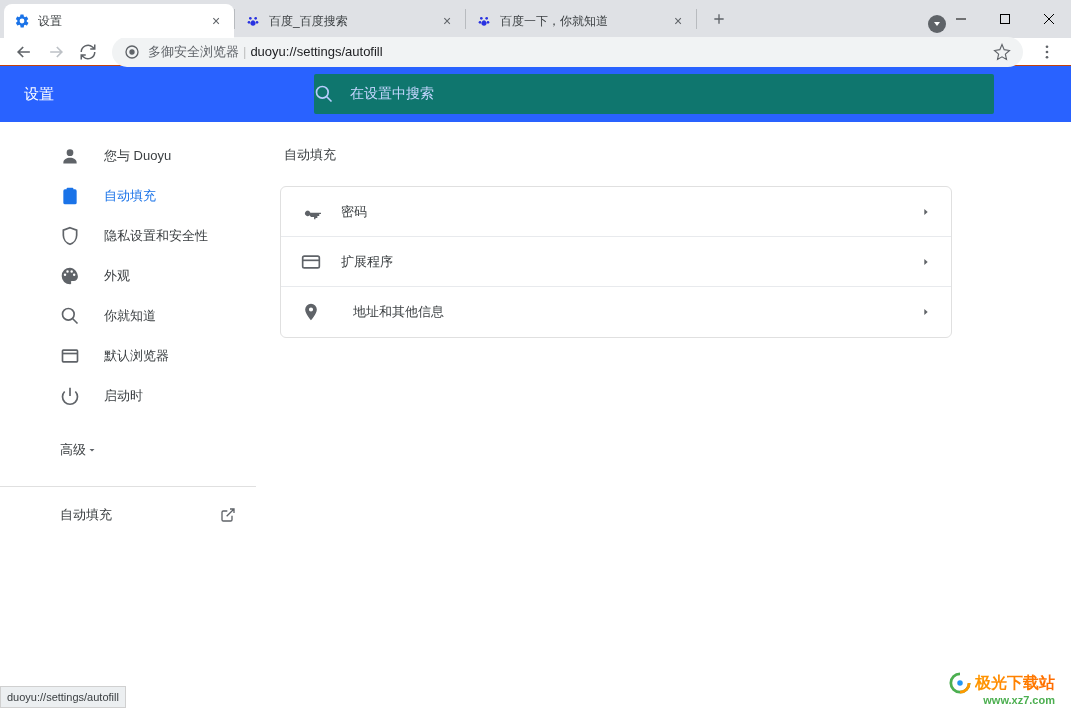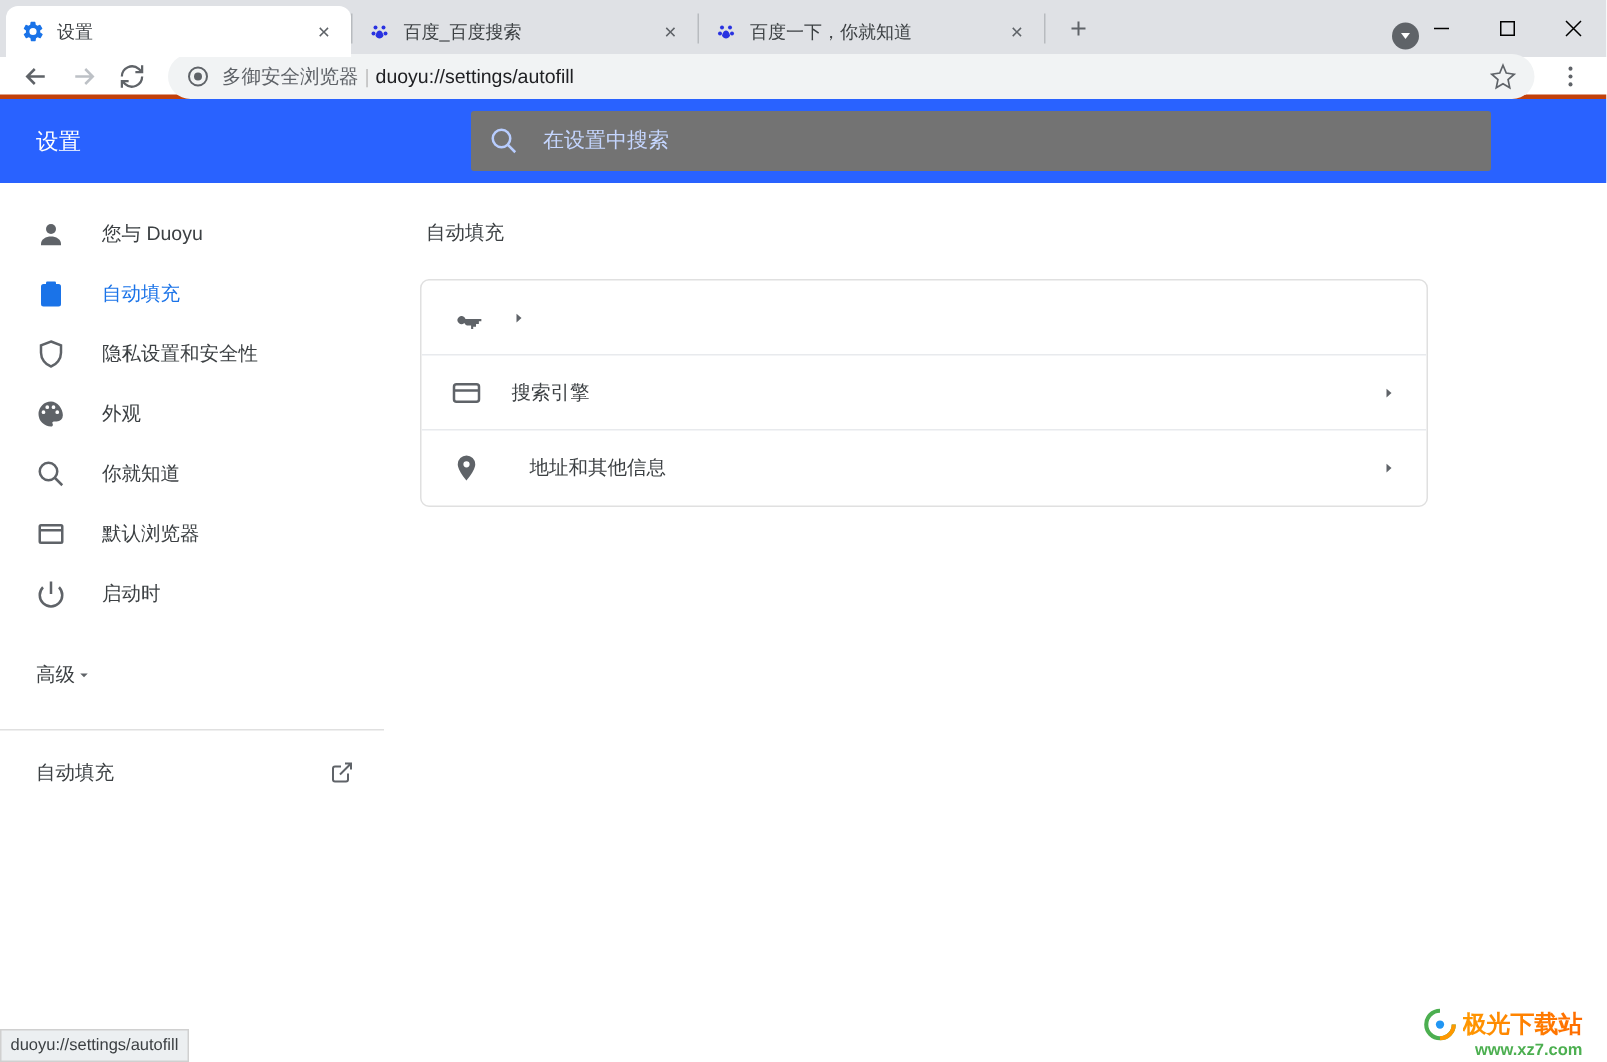--- a/index.html
+++ b/index.html
@@ -13,47 +13,47 @@
 .tab-strip { height: 38px; background: #dfe1e5; display: flex; align-items: flex-end; padding-left: 4px; }
 .tab { height: 34px; display: flex; align-items: center; padding: 0 10px; border-radius: 8px 8px 0 0; position: relative; min-width: 230px; font-size: 12px; color: #3c4043; }
 .tab.active { background: #fff; }
 .tab-icon { width: 16px; height: 16px; margin-right: 8px; flex-shrink: 0; }
 .tab-title { flex: 1; white-space: nowrap; overflow: hidden; text-overflow: ellipsis; }
 .tab-close { width: 16px; height: 16px; display: flex; align-items: center; justify-content: center; margin-left: 6px; color: #5f6368; font-size: 14px; }
 .tab-sep { width: 1px; height: 20px; background: #b8bbbf; margin: 0 0px; align-self: center; }
 .new-tab { width: 28px; height: 28px; display: flex; align-items: center; justify-content: center; margin-left: 8px; align-self: center; color: #5f6368; }
 
 
-.toolbar { height: 28px; background: #fff; display: flex; align-items: center; padding: 0 8px; border-bottom: 3px solid #c2410c; }
+.toolbar { height: 28px; background: #fff; display: flex; align-items: center; padding: 0 8px; border-bottom: 1px solid #c2410c; }
 .nav-btn { width: 32px; height: 32px; display: flex; align-items: center; justify-content: center; color: #5f6368; border-radius: 50%; }
 .nav-btn.disabled { color: #bdc1c6; }
 .address-bar { flex: 1; height: 30px; background: #f1f3f4; border-radius: 15px; display: flex; align-items: center; padding: 0 12px; margin: 0 8px; font-size: 13px; }
 .addr-icon { margin-right: 8px; color: #5f6368; display: flex; align-items: center; }
 .addr-label { color: #5f6368; }
 .addr-sep { color: #c0c0c0; margin: 0 4px; }
 .addr-url { color: #202124; }
 .star-btn { color: #5f6368; margin-left: auto; }
 .menu-btn { width: 32px; height: 32px; display: flex; align-items: center; justify-content: center; color: #5f6368; }
 .avatar-btn { width: 28px; height: 28px; display: flex; align-items: center; justify-content: center; margin-right: 120px; }
 .avatar-circle { width: 18px; height: 18px; background: #5f6368; border-radius: 50%; position: relative; }
 .avatar-circle::after { content: ''; position: absolute; top: 50%; left: 50%; transform: translate(-50%, -50%); width: 0; height: 0; border-left: 3px solid transparent; border-right: 3px solid transparent; border-top: 4px solid #fff; }
 
 
 .settings-header { height: 56px; background: #2962ff; display: flex; align-items: center; padding: 0 24px; }
 .settings-title { color: #fff; font-size: 15px; margin-right: 260px; }
-.search-box { flex: 1; max-width: 680px; height: 40px; background: #737373; border-radius: 2px; display: flex; align-items: center; padding: 0 12px; }
+.search-box { flex: 1; max-width: 680px; height: 40px; background: #0f766e; border-radius: 2px; display: flex; align-items: center; padding: 0 0; }
 .search-icon { color: #b8cdff; margin-right: 16px; }
 .search-placeholder { color: #c5d6ff; font-size: 14px; }
 
 
 .main-layout { display: flex; height: calc(100% - 134px); }
 
 
 .sidebar { width: 256px; padding-top: 14px; }
-.side-item { height: 40px; display: flex; align-items: center; padding: 0 24px; font-size: 13px; color: #3c4043; }
+.side-item { height: 40px; display: flex; align-items: center; padding: 0 24px; font-size: 13px; color: #3c4043; margin-left: 36px; }
 .side-item.active { color: #1a73e8; }
 .side-icon { width: 20px; height: 20px; margin-right: 24px; display: flex; align-items: center; justify-content: center; }
 .side-item.advanced { justify-content: flex-start; padding-right: 20px; }
 .side-divider { height: 1px; background: #e0e0e0; margin: 8px 0; }
 .side-item.ext { justify-content: space-between; padding-right: 20px; }
 
 
 .content { flex: 1; padding: 24px 24px 0 24px; max-width: 720px; }
 .section-title { font-size: 13px; color: #3c4043; margin-bottom: 22px; margin-left: 4px; }
 .card { background: #fff; border: 1px solid #e0e0e0; border-radius: 6px; overflow: hidden; }
@@ -286,34 +286,35 @@
   <div class="content">
     <div class="section-title">自动填充</div>
     <div class="card">
       <div class="row">
         <span class="row-icon">
           <svg viewBox="0 0 24 24" width="20" height="20" fill="#5f6368">
               <path d="M7 14a4 4 0 1 1 4-4c0 .7-.2 1.4-.5 2L22 23.5 20.5 25l-2-2-2 2-2-2-2 2-2-2L9 24.5 7.5 23 10 20.5 7 17.5A4 4 0 0 1 7 14z" transform="rotate(-45 12 12) scale(0.8) translate(3 3)"></path>
               <circle cx="8" cy="8" r="2" fill="#fff"></circle>
             </svg>
         </span>
+        <span class="row-label">密码</span>
         <span class="row-arrow">
           <svg viewBox="0 0 24 24" width="10" height="10" fill="#5f6368">
               <path d="M8 5l8 7-8 7z"></path>
             </svg>
         </span>
       </div>
       <div class="row">
         <span class="row-icon">
           <svg viewBox="0 0 24 24" width="20" height="20" fill="none" stroke="#5f6368" stroke-width="2">
               <rect x="2" y="5" width="20" height="14" rx="2"></rect>
               <path d="M2 10h20"></path>
             </svg>
         </span>
-        <span class="row-label">搜索引擎</span>
+        <span class="row-label">扩展程序</span>
         <span class="row-arrow">
           <svg viewBox="0 0 24 24" width="10" height="10" fill="#5f6368">
               <path d="M8 5l8 7-8 7z"></path>
             </svg>
         </span>
       </div>
       <div class="row">
         <span class="row-icon">
           <svg viewBox="0 0 24 24" width="20" height="20" fill="#5f6368">
               <path d="M12 2a7 7 0 0 0-7 7c0 5 7 13 7 13s7-8 7-13a7 7 0 0 0-7-7zm0 9.5A2.5 2.5 0 1 1 12 6.5a2.5 2.5 0 0 1 0 5z"></path>

